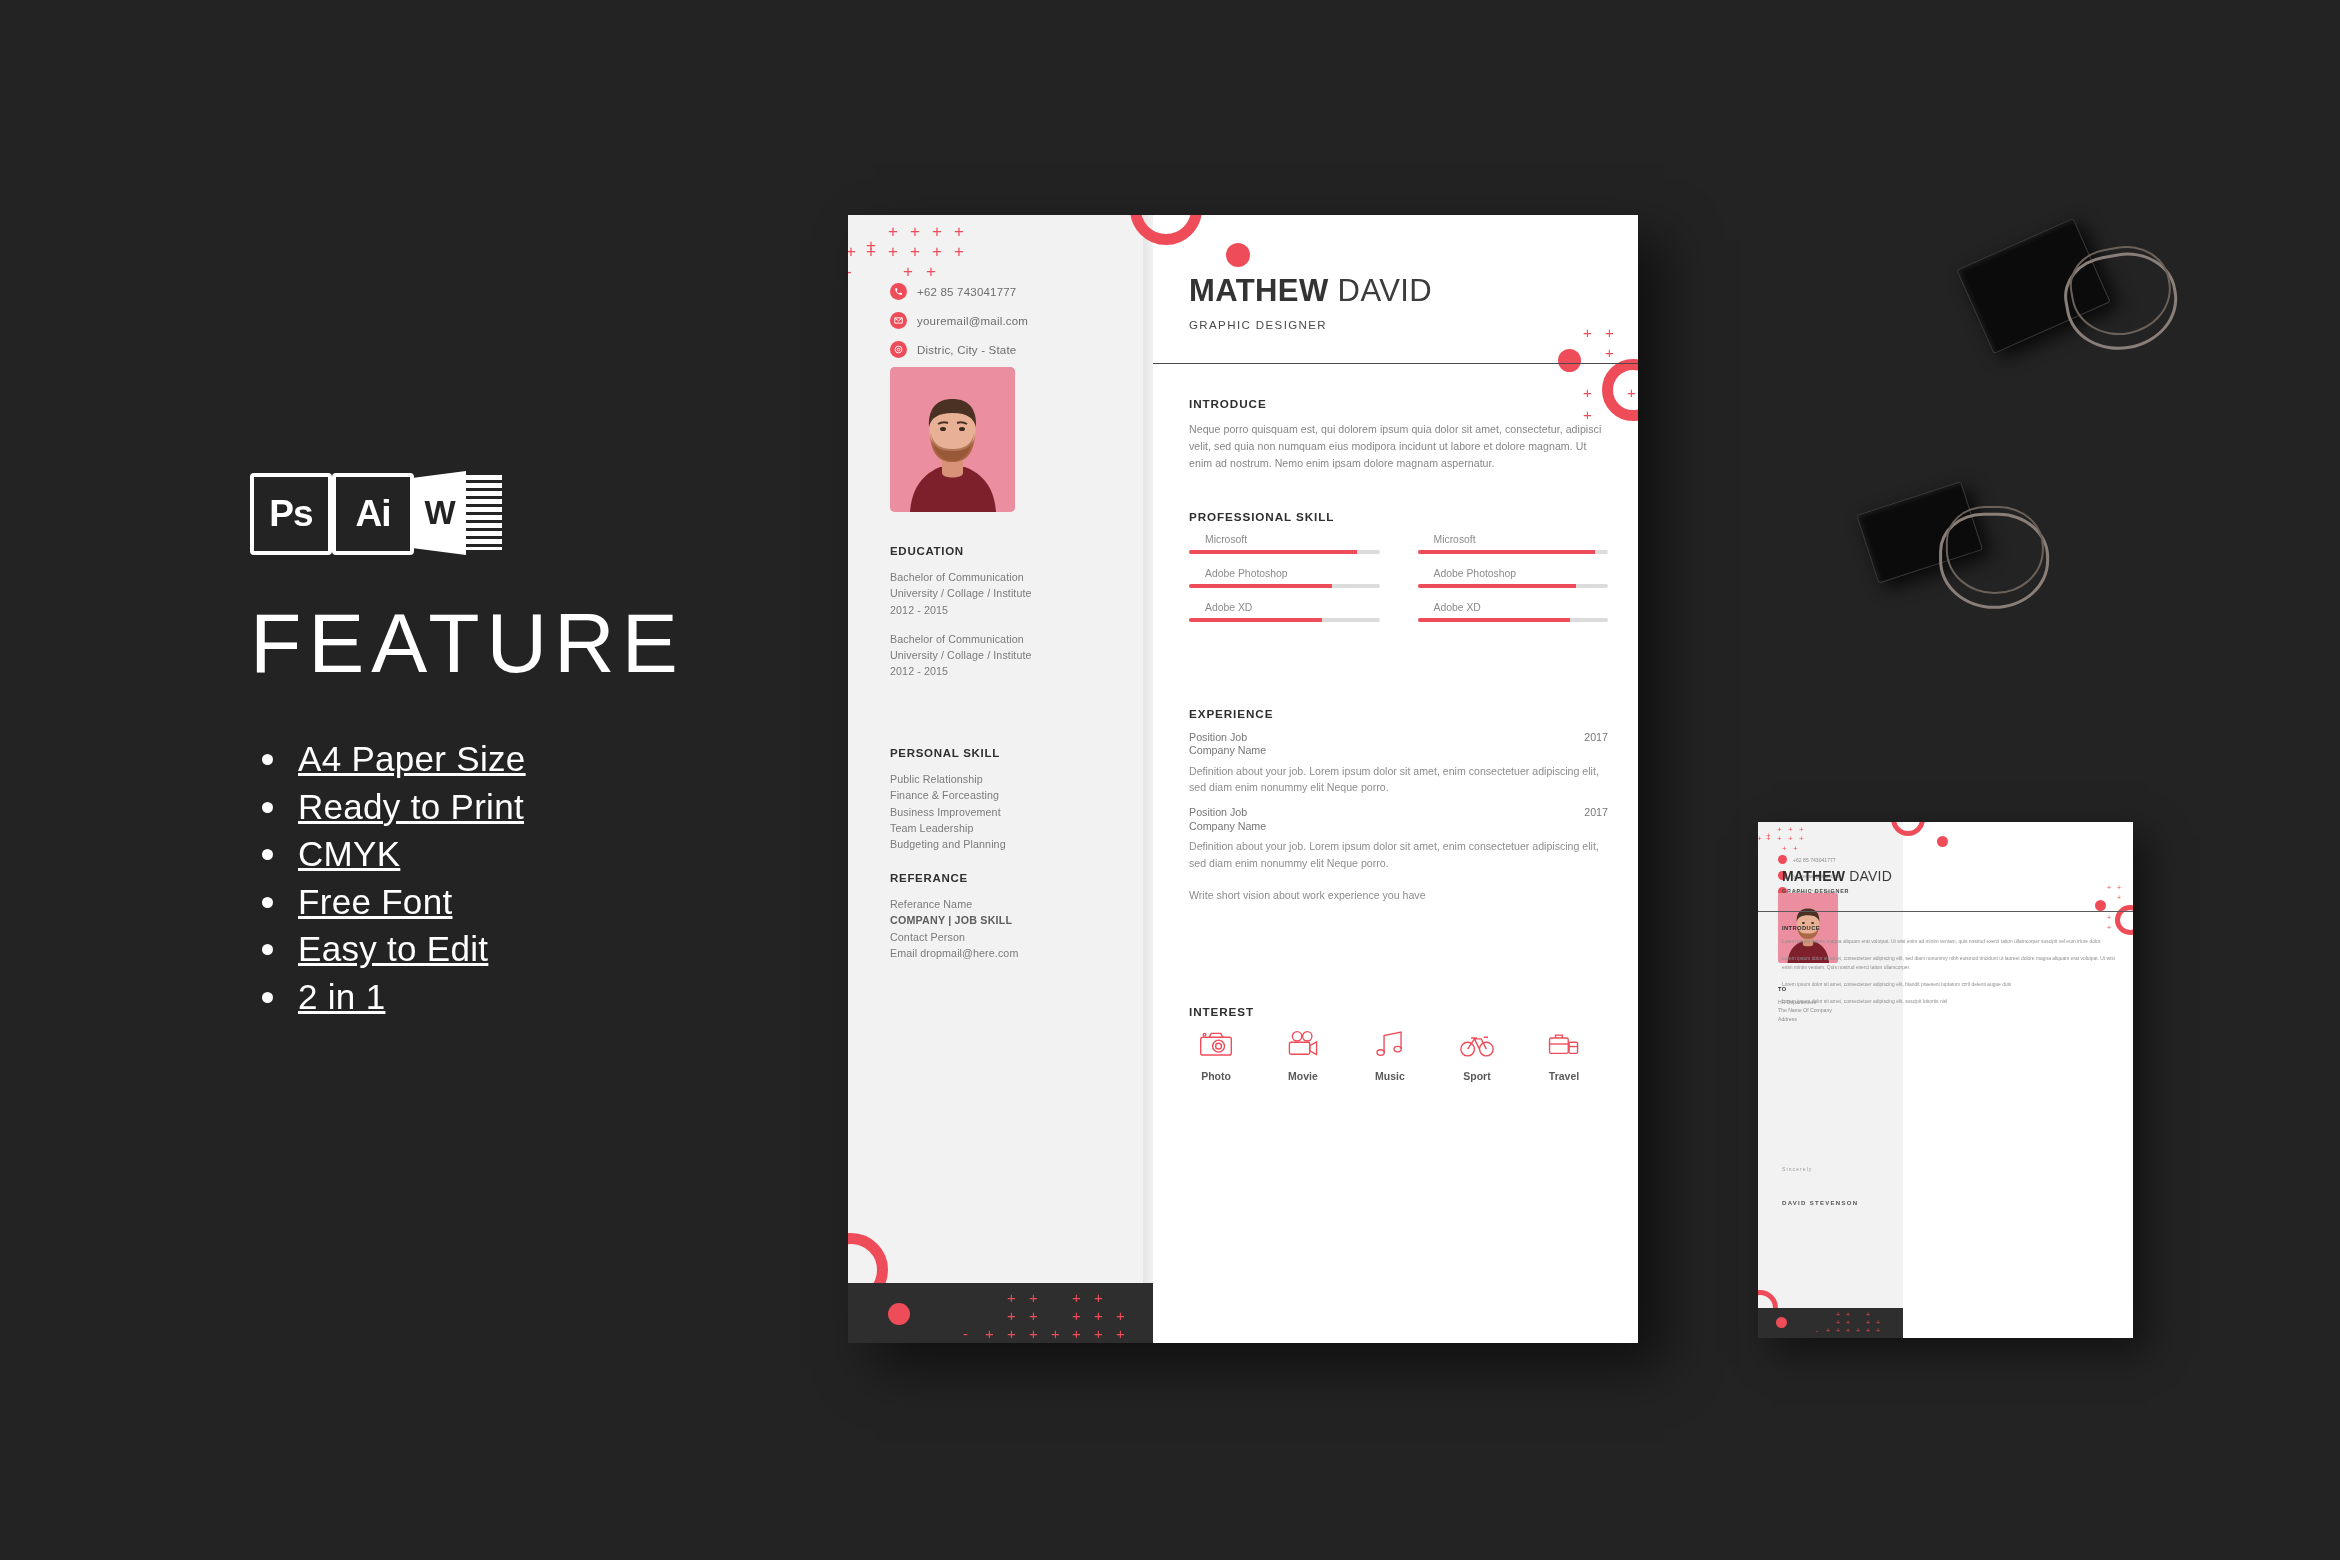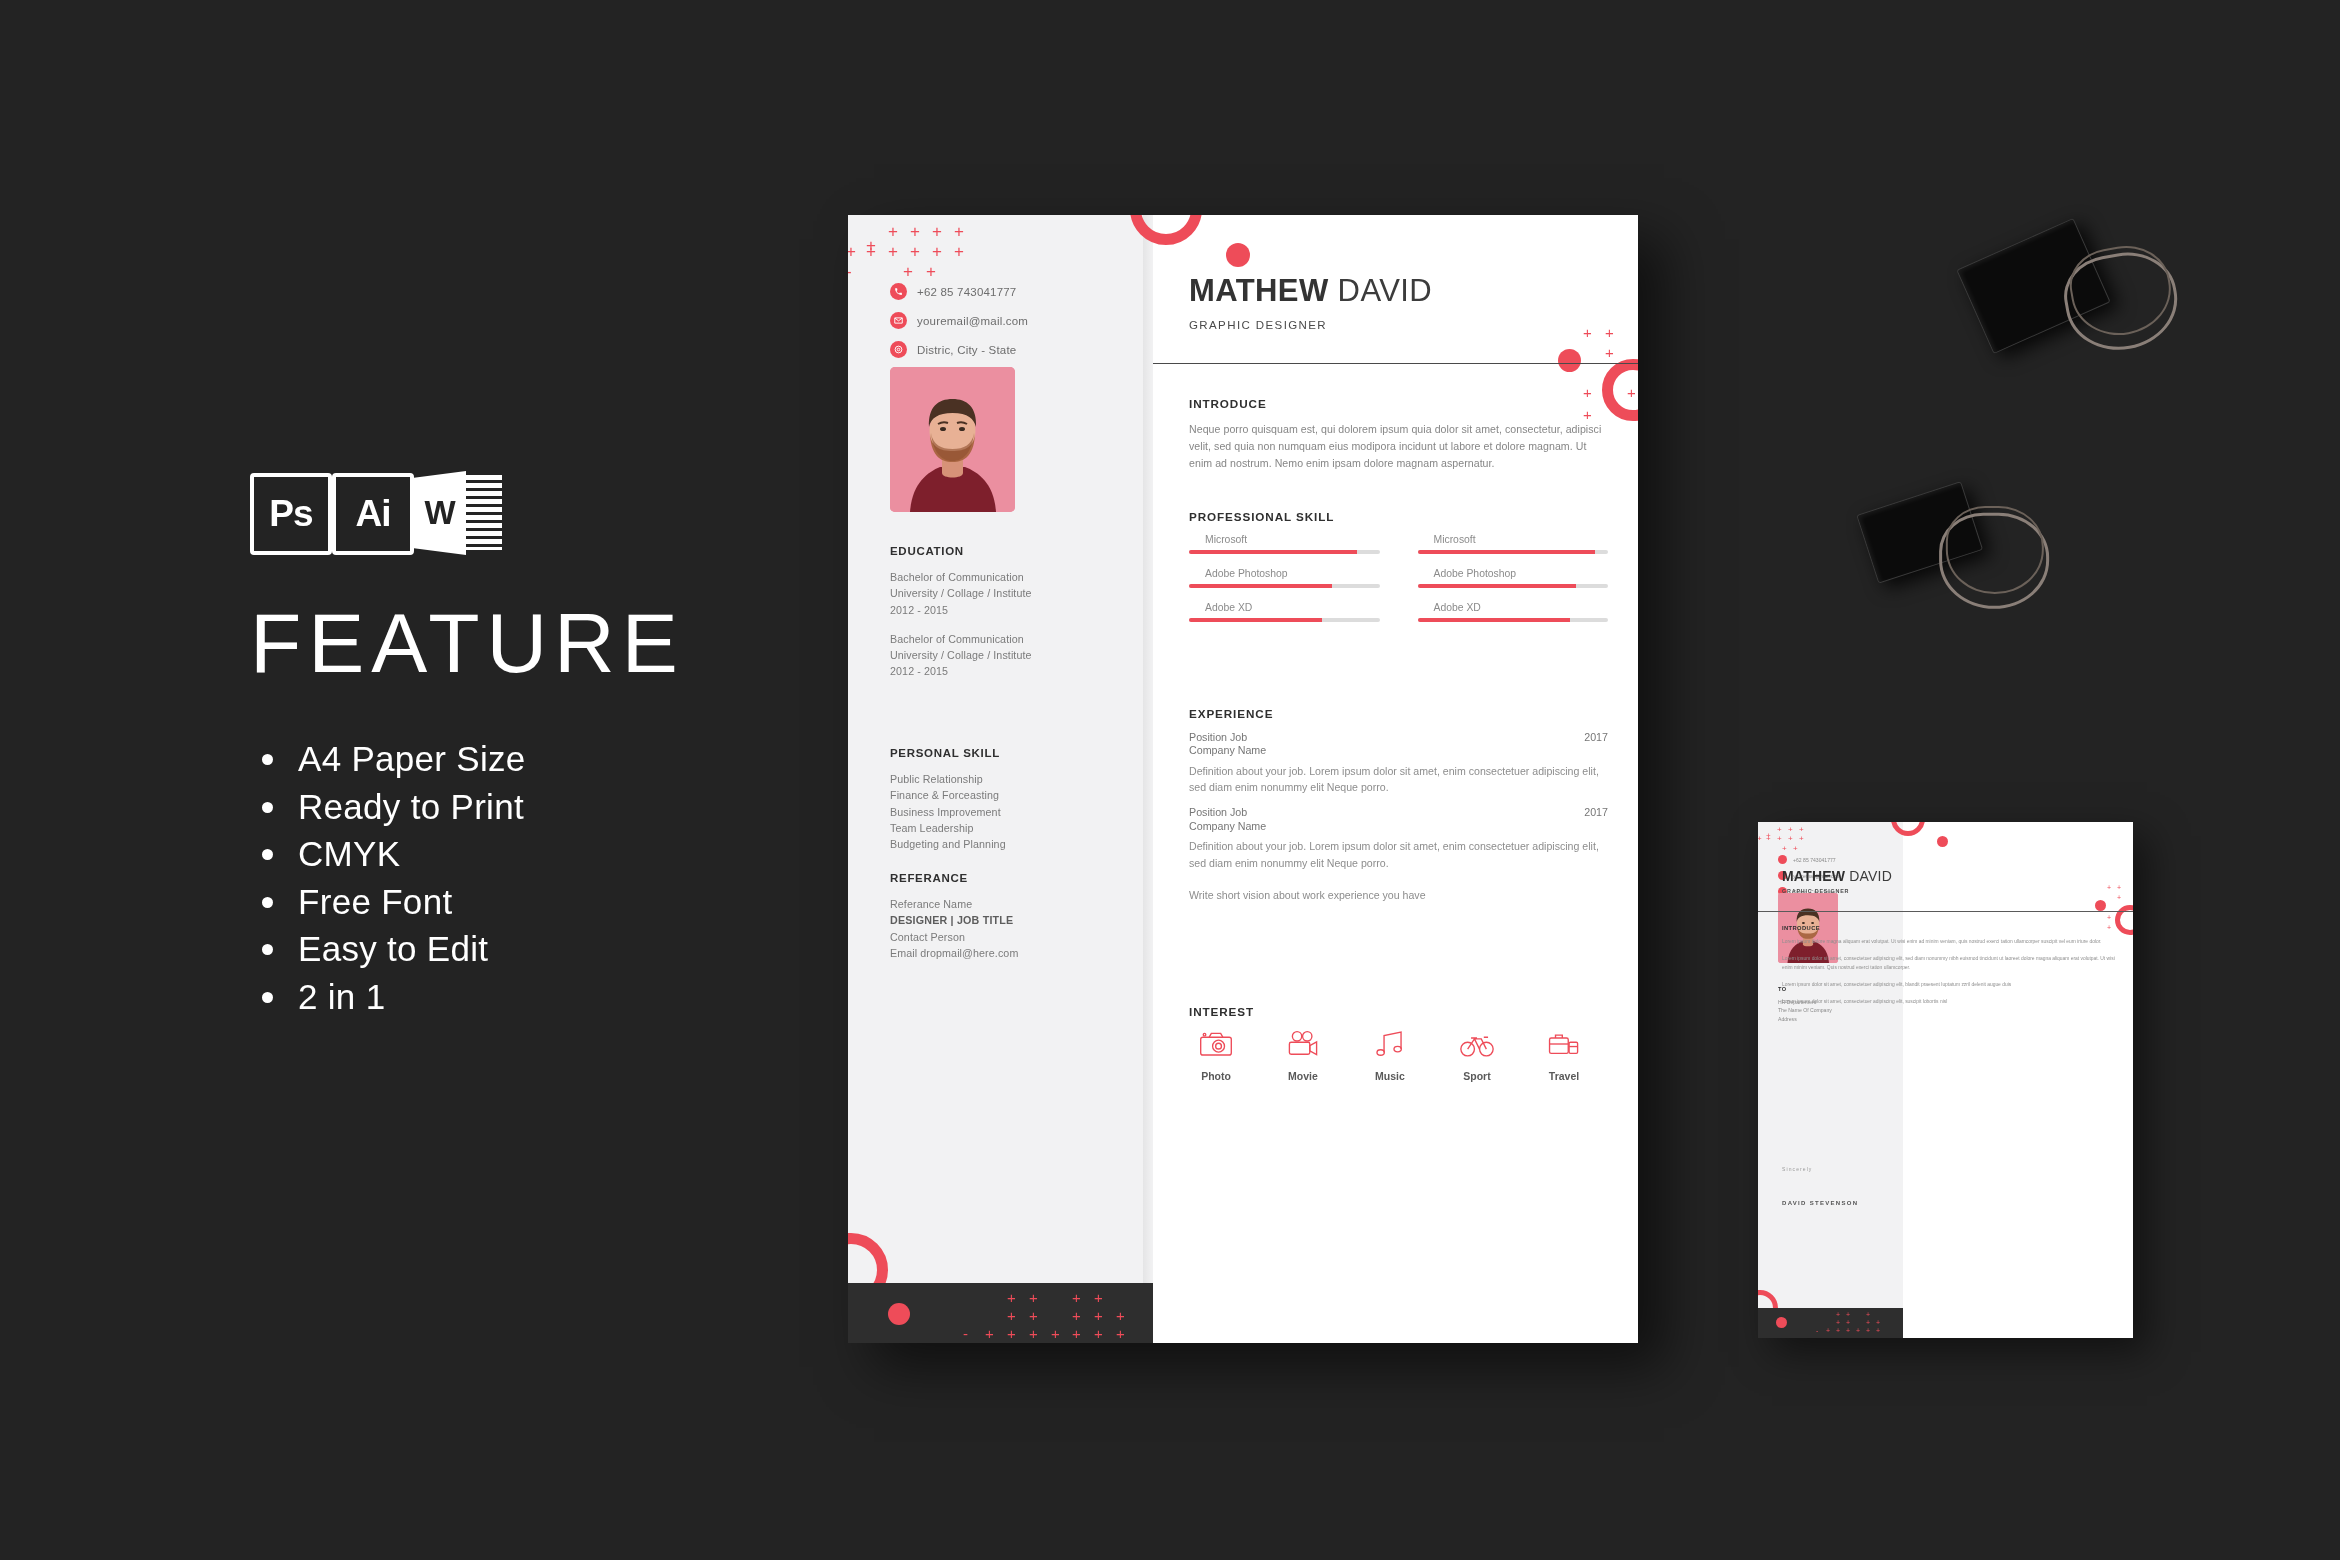--- a/index.html
+++ b/index.html
@@ -33,21 +33,21 @@
     display:flex; align-items:center; justify-content:center;
     font-weight:bold; font-size:33px; color:#232323;
   }
   #promo h1 {
     font-size:84px; font-weight:300; letter-spacing:7px;
     margin-top:46px; line-height:1; color:#ffffff;
   }
   #promo ul { list-style:none; margin-top:50px; }
   #promo li {
     font-size:35px; font-weight:300; line-height:1.36; color:#ffffff;
-    position:relative; padding-left:48px; letter-spacing:0.3px;
+    position:relative; padding-left:48px; letter-spacing:0.3px;text-decoration:underline;
   }
   #promo li::before {
     content:""; position:absolute; left:12px; top:19px;
     width:11px; height:11px; border-radius:50%; background:#ffffff;
   }
 
   
   #resume {
     position:absolute; left:848px; top:215px; width:790px; height:1128px;
     background:#ffffff; box-shadow:26px 24px 50px rgba(0,0,0,.55);
@@ -307,21 +307,21 @@
       <div class="ln">Public Relationship</div>
       <div class="ln">Finance &amp; Forceasting</div>
       <div class="ln">Business Improvement</div>
       <div class="ln">Team Leadership</div>
       <div class="ln">Budgeting and Planning</div>
     </div>
 
     <div class="sec-l" style="top:657px; width:240px;">
       <h3>REFERANCE</h3>
       <div class="ln">Referance Name</div>
-      <div class="ln b">DESIGNER | JOB TITLE</div>
+      <div class="ln b">COMPANY | JOB SKILL</div>
       <div class="ln">Contact Person</div>
       <div class="ln">Email dropmail@here.com</div>
     </div>
 
     <div class="dark-foot">
       <span class="fdot"></span>
       <div>
         <div class="plus" style="left:159px; top:7px;  font-size:15px;">+</div>
         <div class="plus" style="left:181px; top:7px;  font-size:15px;">+</div>
         <div class="plus" style="left:224px; top:7px;  font-size:15px;">+</div>

